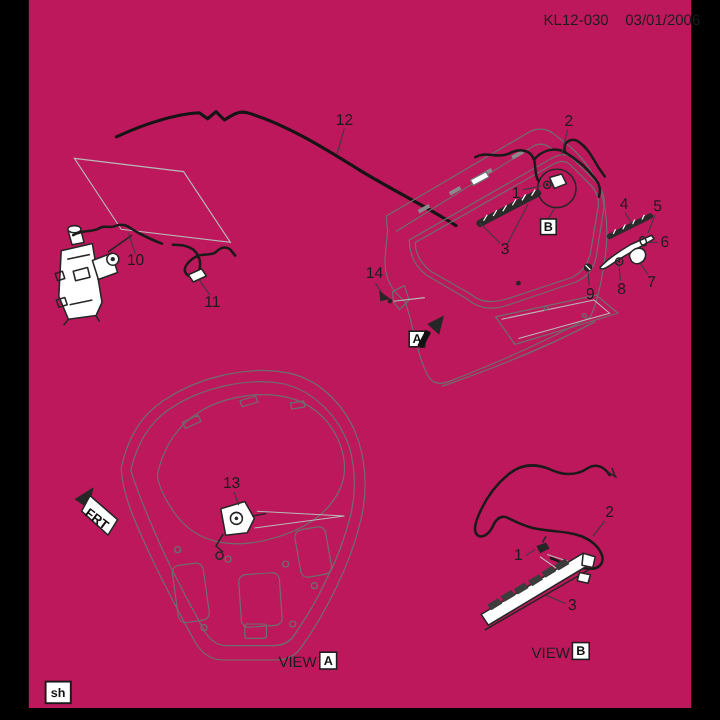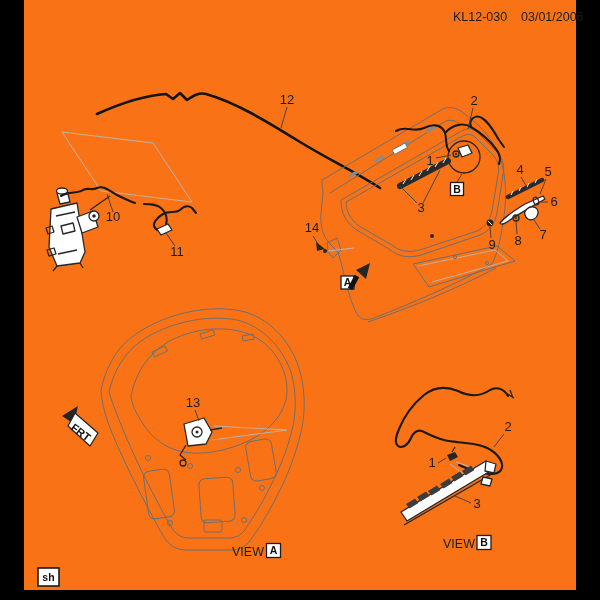--- a/index.html
+++ b/index.html
@@ -1,16 +1,16 @@
 <!DOCTYPE html>
 <html><head>
 <meta charset="utf-8">
 <style>
   html,body { margin:0; padding:0; background:#ffffff; }
-  #page { position:relative; width:600px; height:600px; background:#f97316; overflow:hidden;
+  #page { position:relative; width:600px; height:600px; background:#be185d; overflow:hidden;
           font-family:"Liberation Sans", sans-serif; }
   svg { display:block; }
   
   .oln  { fill:none; stroke:#6e6e6e; stroke-width:1; stroke-linejoin:round; }
   .olnf { fill:#ffffff; stroke:#6e6e6e; stroke-width:1; stroke-linejoin:round; }
   .lt   { fill:none; stroke:#b9b9b9; stroke-width:0.9; }
   .drk  { fill:none; stroke:#262626; stroke-width:1.3; stroke-linejoin:round; }
   .drkf { fill:#ffffff; stroke:#262626; stroke-width:1.3; stroke-linejoin:round; }
   .fill { fill:#262626; stroke:none; }
   .hose { fill:none; stroke:#141414; stroke-width:2.6; stroke-linecap:round; stroke-linejoin:round; }

